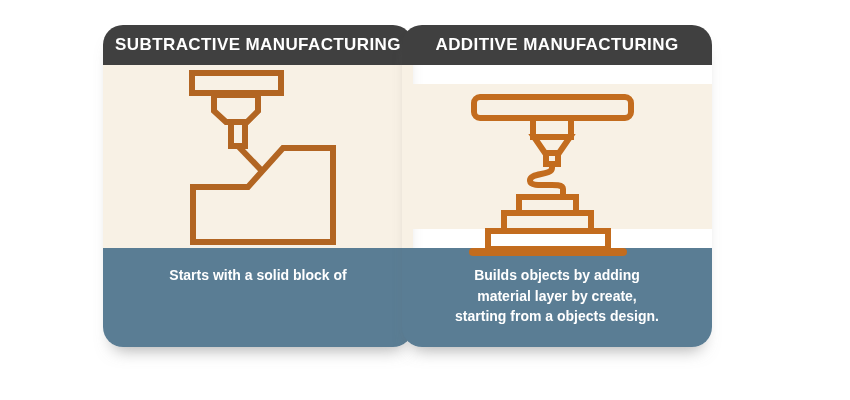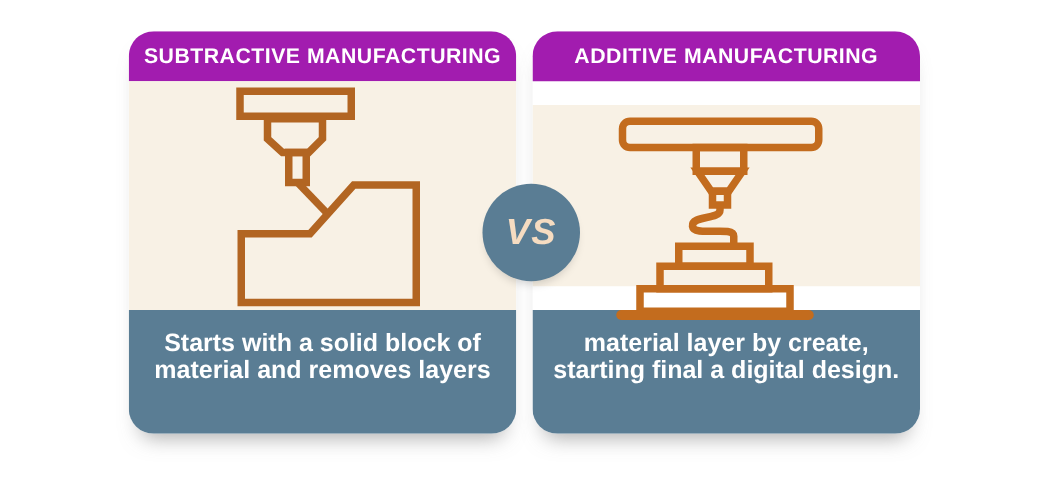--- a/index.html
+++ b/index.html
@@ -13,41 +13,41 @@
   .card{
     position:absolute;
     top:25px;
     width:310px;height:322px;
     border-radius:20px;
     overflow:hidden;
     display:flex;flex-direction:column;
     box-shadow:0 12px 16px -9px rgba(110,110,110,0.55);
   }
   .card.left{left:103px;}
-  .card.right{left:426px;gap:19px;}
+  .card.right{left:402px;gap:19px;}
   .card-header{
     height:40px;flex:0 0 40px;
-    background:#a21caf;
+    background:#404040;
     color:#ffffff;
     display:flex;align-items:center;justify-content:center;
     font-weight:bold;font-size:17px;letter-spacing:0.4px;
     white-space:nowrap;
   }
   .card-body{
     flex:1;
     background:#f8f1e5;
     position:relative;
   }
   .card-body svg{position:absolute;left:0;top:0;}
   .card-footer{
     height:99px;flex:0 0 99px;
     background:#5a7d94;
     color:#ffffff;
     text-align:center;
-    font-weight:bold;font-size:20px;line-height:20.5px;
+    font-weight:bold;font-size:14px;line-height:20.5px;
     padding-top:17px;box-sizing:border-box;
   }
   .vs-badge{
     position:absolute;
     left:386px;top:147px;
     width:78px;height:78px;
     border-radius:50%;
     background:#5a7d94;
     color:#f6dcc1;
     display:flex;align-items:center;justify-content:center;
@@ -76,27 +76,23 @@
 
         <rect x="128" y="57" width="14" height="24"></rect>
 
         <line x1="135" y1="81" x2="160" y2="107"></line>
 
         <polygon points="90,122 145,122 180,83 230,83 230,177 90,177"></polygon>
       </svg>
     </div>
     <div class="card-footer">
       <span class="line">Starts with a solid block of</span>
-      <span class="line">material and removes layers</span>
     </div>
   </div>
 
-  <div class="vs-badge">
-    <span>VS</span>
-  </div>
 
   <div class="card right">
     <div class="card-header">
       <span>ADDITIVE MANUFACTURING</span>
     </div>
     <div class="card-body">
       <svg width="310" height="183" viewBox="0 0 310 183" fill="none" stroke="#c36c1e" stroke-width="6">
 
         <rect x="72" y="13" width="157" height="21" rx="6"></rect>
 
@@ -109,18 +105,19 @@
         <path d="M150,79 L150,84 C150,92 127,88 128,97 C129,106 161,96 161,105 L161,112"></path>
 
         <rect x="117" y="113" width="57" height="16"></rect>
         <rect x="102" y="129" width="87" height="18"></rect>
         <rect x="86" y="147" width="120" height="18"></rect>
 
         <line x1="71" y1="168" x2="221" y2="168" stroke-width="8" stroke-linecap="round"></line>
       </svg>
     </div>
     <div class="card-footer">
+      <span class="line">Builds objects by adding</span>
       <span class="line">material layer by create,</span>
-      <span class="line">starting final a digital design.</span>
+      <span class="line">starting from a objects design.</span>
     </div>
   </div>
 
 </div>
 
 </body></html>

